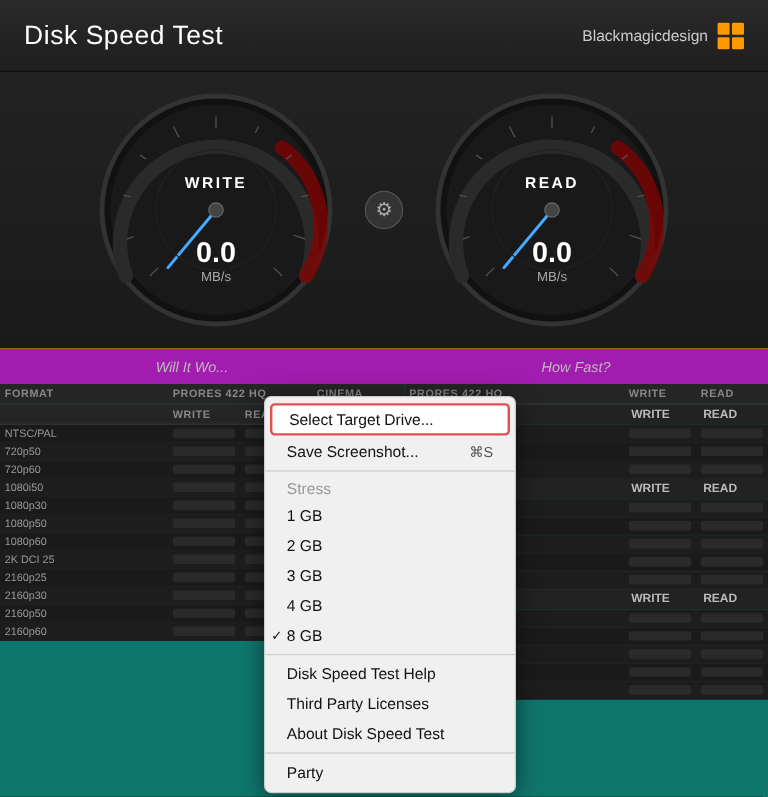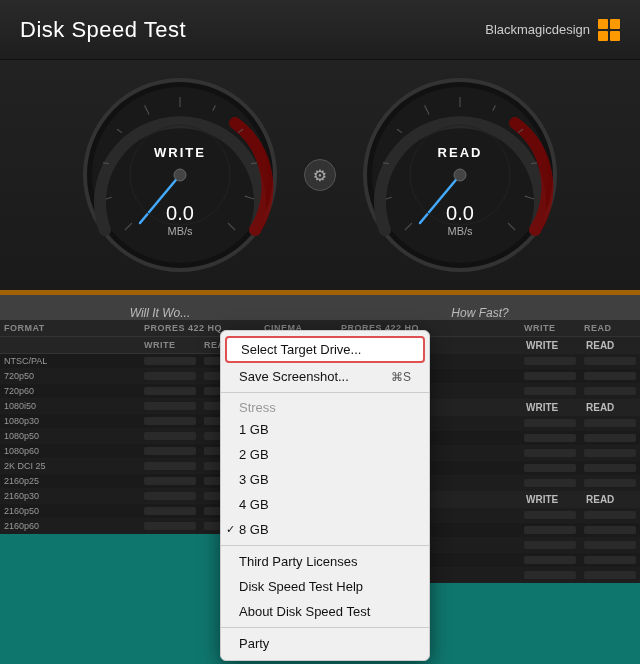--- a/index.html
+++ b/index.html
@@ -80,22 +80,22 @@
       letter-spacing: 2px;
       text-transform: uppercase;
     }
     .gauge-value {
       position: absolute;
       bottom: 38px;
       width: 100%;
       text-align: center;
     }
     .gauge-number {
-      font-size: 20px;
-      font-weight: 400;
+      font-size: 24px;
+      font-weight: 700;
       color: #fff;
       text-align: center;
     }
     .gauge-unit {
       font-size: 11px;
       color: #aaa;
       display: block;
     }
 
     .gear-btn {
@@ -111,25 +111,25 @@
       display: flex;
       align-items: center;
       justify-content: center;
       cursor: pointer;
       color: #aaa;
       font-size: 16px;
     }
 
     
     .section-labels {
-      background: #404040;
+      background: #a21caf;
       height: 30px;
       display: flex;
-      align-items: flex-end;
-      border-top: 5px solid #a16207;
+      align-items: center;
+      border-top: 1px solid #a16207;
     }
     .will-it-work {
       flex: 1;
       text-align: center;
       font-size: 12px;
       color: #bbb;
       font-style: italic;
     }
     .how-fast {
       flex: 1;
@@ -694,24 +694,24 @@
       <div class="menu-item">
         <span>4 GB</span>
       </div>
       <div class="menu-item checked">
         <span>8 GB</span>
       </div>
 
       <div class="menu-separator"></div>
 
       <div class="menu-item">
+        <span>Disk Speed Test Help</span>
+      </div>
+      <div class="menu-item">
         <span>Third Party Licenses</span>
-      </div>
-      <div class="menu-item">
-        <span>Disk Speed Test Help</span>
       </div>
       <div class="menu-item">
         <span>About Disk Speed Test</span>
       </div>
 
       <div class="menu-separator"></div>
 
       <div class="menu-item">
         <span>Party</span>
       </div>

